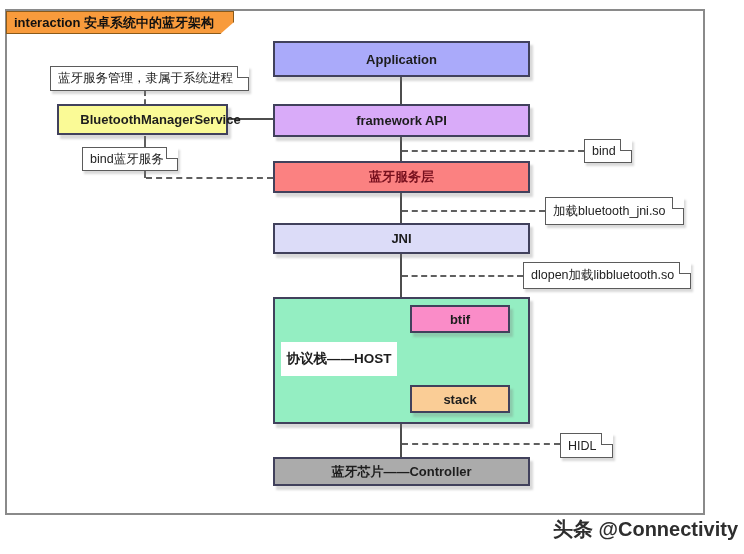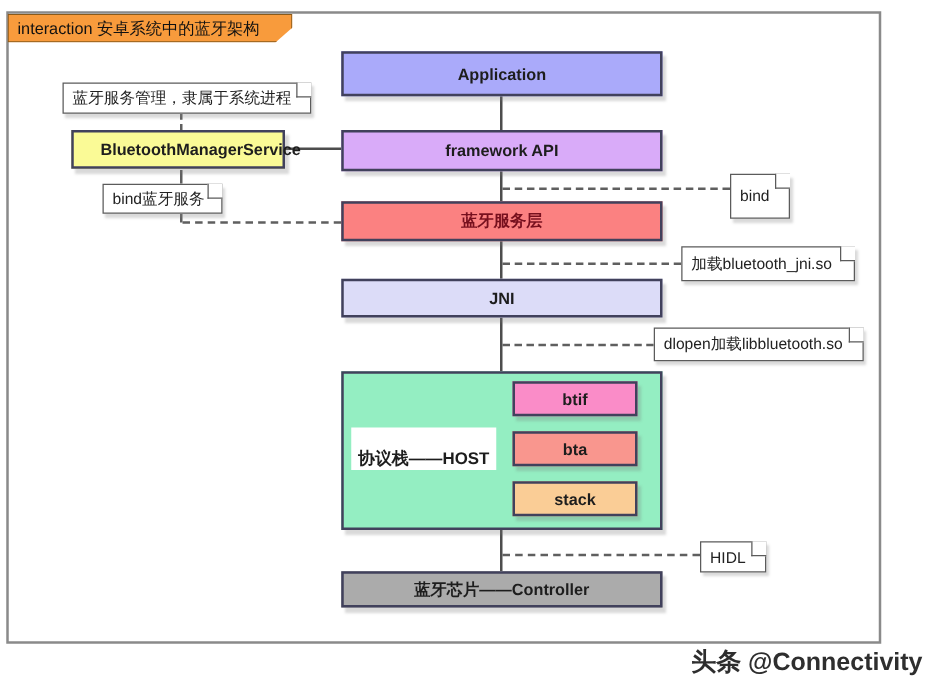--- a/index.html
+++ b/index.html
@@ -8,55 +8,55 @@
 
   
   .frame{position:absolute;left:5px;top:9px;width:696px;height:502px;
          border:2px solid #8a8a8a;background:#fff;}
 
   
   .frame-title{position:absolute;left:6px;top:11px;width:228px;height:23px;
     background:#f89b3c;border:1px solid #8a5a1a;box-sizing:border-box;
     clip-path:polygon(0 0,100% 0,100% 48%,94% 100%,0 100%);
     display:flex;align-items:center;padding-left:7px;
-    font-size:13px;font-weight:normal;color:#111111;white-space:nowrap;}
+    font-size:13px;font-weight:bold;color:#111111;white-space:nowrap;}
 
   
   .box{position:absolute;box-sizing:border-box;border:2px solid #41415c;
        display:flex;align-items:center;justify-content:center;
        font-size:13px;font-weight:bold;color:#1d1d1d;
        box-shadow:3px 4px 2px rgba(120,120,120,0.28);white-space:nowrap;}
   .box.red-text{color:#77101e;}
 
   .b-app       {left:273px;top:41px; width:257px;height:36px;justify-content:center;}
   .b-bms       {left:57px; top:104px;width:171px;height:31px;}
   .b-fw        {left:273px;top:104px;width:257px;height:33px;}
   .b-svc       {left:273px;top:161px;width:257px;height:32px;}
   .b-jni       {left:273px;top:223px;width:257px;height:31px;}
   .b-host      {left:273px;top:297px;width:257px;height:127px;}
   .b-btif      {left:410px;top:305px;width:100px;height:28px;}
   .b-bta       {left:410px;top:345px;width:100px;height:28px;}
   .b-stack     {left:410px;top:385px;width:100px;height:28px;}
   .b-controller{left:273px;top:457px;width:257px;height:29px;}
 
   .host-label{position:absolute;left:281px;top:342px;width:116px;height:34px;
-    background:#ffffff;display:flex;align-items:flex-end;justify-content:center;
+    background:#ffffff;display:flex;align-items:center;justify-content:center;
     font-size:13.5px;font-weight:bold;color:#1d1d1d;white-space:nowrap;}
 
   
   .note{position:absolute;box-sizing:border-box;background:#ffffff;
         border:1px solid #5b5b5b;display:flex;align-items:center;
         padding:2px 14px 2px 7px;font-size:12.5px;color:#222222;
         box-shadow:2px 3px 2px rgba(130,130,130,0.3);white-space:nowrap;}
   .note .fold{position:absolute;top:-1px;right:-1px;width:11px;height:11px;
         background:#ffffff;border-left:1px solid #5b5b5b;border-bottom:1px solid #5b5b5b;}
 
   .n-mgmt  {left:50px; top:66px; width:199px;height:25px;}
   .n-bindcn{left:82px; top:147px;width:96px; height:24px;}
-  .n-bind  {left:584px;top:139px;width:48px; height:36px;}
+  .n-bind  {left:584px;top:139px;width:48px; height:24px;}
   .n-jniso {left:545px;top:197px;width:139px;height:28px;}
   .n-dlopen{left:523px;top:262px;width:168px;height:27px;text-align:right;}
   .n-hidl  {left:560px;top:433px;width:53px; height:25px;align-items:center;}
 
   
   .vline{position:absolute;width:0;border-left:2px solid #4d4d4d;}
   .hline{position:absolute;height:0;border-top:2px solid #4d4d4d;}
   .vdash{position:absolute;width:0;border-left:2px dashed #5f5f5f;}
   .hdash{position:absolute;height:0;border-top:2px dashed #5f5f5f;}
 
@@ -132,23 +132,20 @@
 
   <div class="box b-host" style="background-color: rgb(148, 238, 194);"></div>
   <div class="host-label">
     <span>协议栈——HOST</span>
   </div>
 
   <div class="box b-btif" style="background-color: rgb(250, 140, 200);">
     <span>btif</span>
   </div>
 
-  <div class="box b-bta" style="background-color: rgb(249, 150, 142);">
-    <span>bta</span>
-  </div>
 
   <div class="box b-stack" style="background-color: rgb(250, 205, 150);">
     <span>stack</span>
   </div>
 
   <div class="box b-controller" style="background-color: rgb(171, 171, 171);">
     <span>蓝牙芯片——Controller</span>
   </div>
 
   <div class="note n-mgmt">

